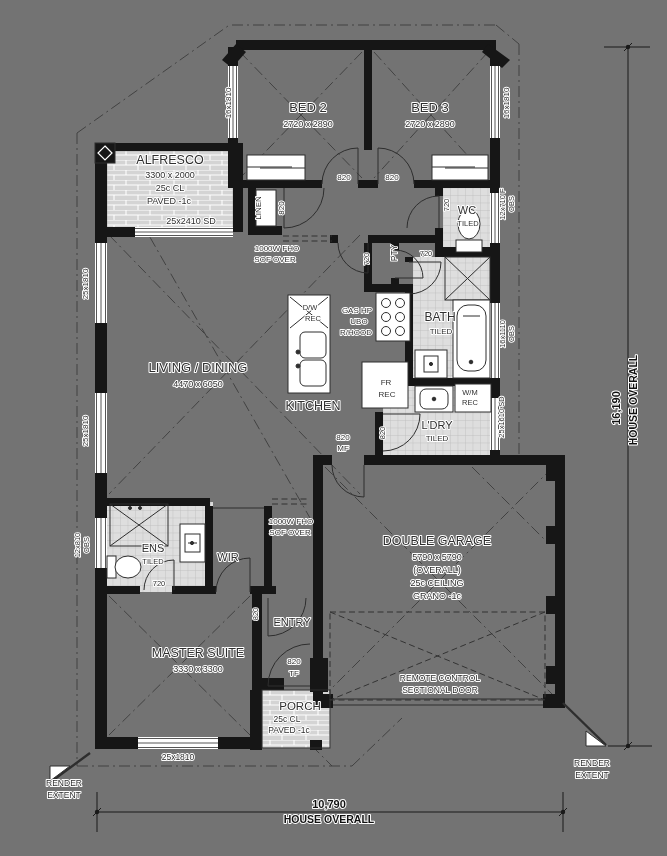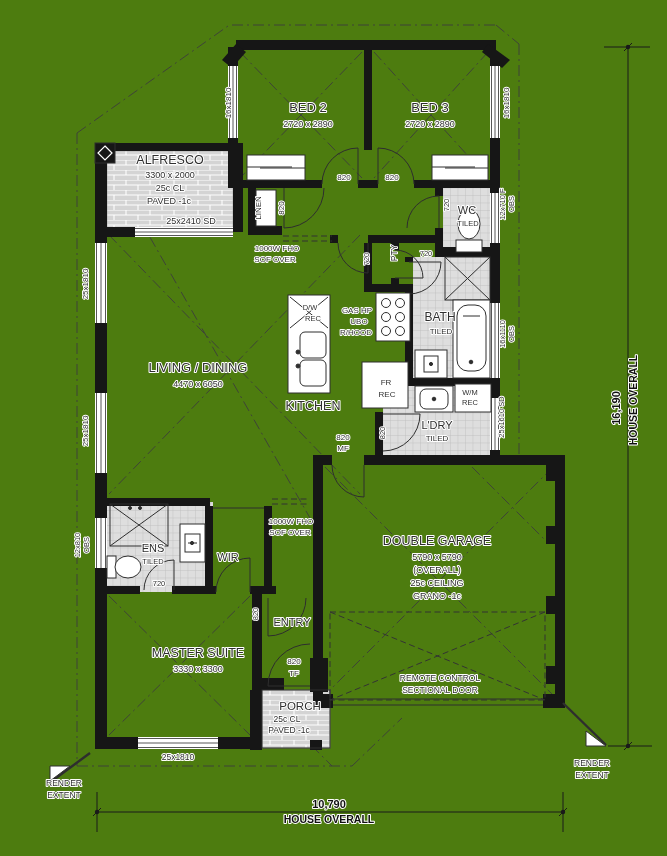--- a/index.html
+++ b/index.html
@@ -1,16 +1,16 @@
 <!DOCTYPE html>
 <html><head>
 <meta charset="utf-8">
 <style>
   html,body{margin:0;padding:0;background:#ffffff;}
-  #page{position:relative;width:667px;height:856px;background:#4d7c0f;overflow:hidden;}
+  #page{position:relative;width:667px;height:856px;background:#737373;overflow:hidden;}
   svg{display:block;}
   text{font-family:"Liberation Sans",sans-serif;fill:#2f2f2f;
        paint-order:stroke;stroke:#ffffff;stroke-width:2px;stroke-linejoin:round;}
   text[font-weight="bold"]{fill:#111111;}
   .thin{stroke:#2e2e2e;stroke-width:1;fill:none;}
   .wall{fill:#161616;stroke:none;}
   .dashdot{stroke:#3c3c3c;stroke-width:0.9;fill:none;stroke-dasharray:11,4,2,4;}
   .dashed{stroke:#333333;stroke-width:1;fill:none;stroke-dasharray:6,3.5;}
   .winline{stroke:#444444;stroke-width:0.9;}
   .dim{stroke:#1a1a1a;stroke-width:1;fill:none;}

